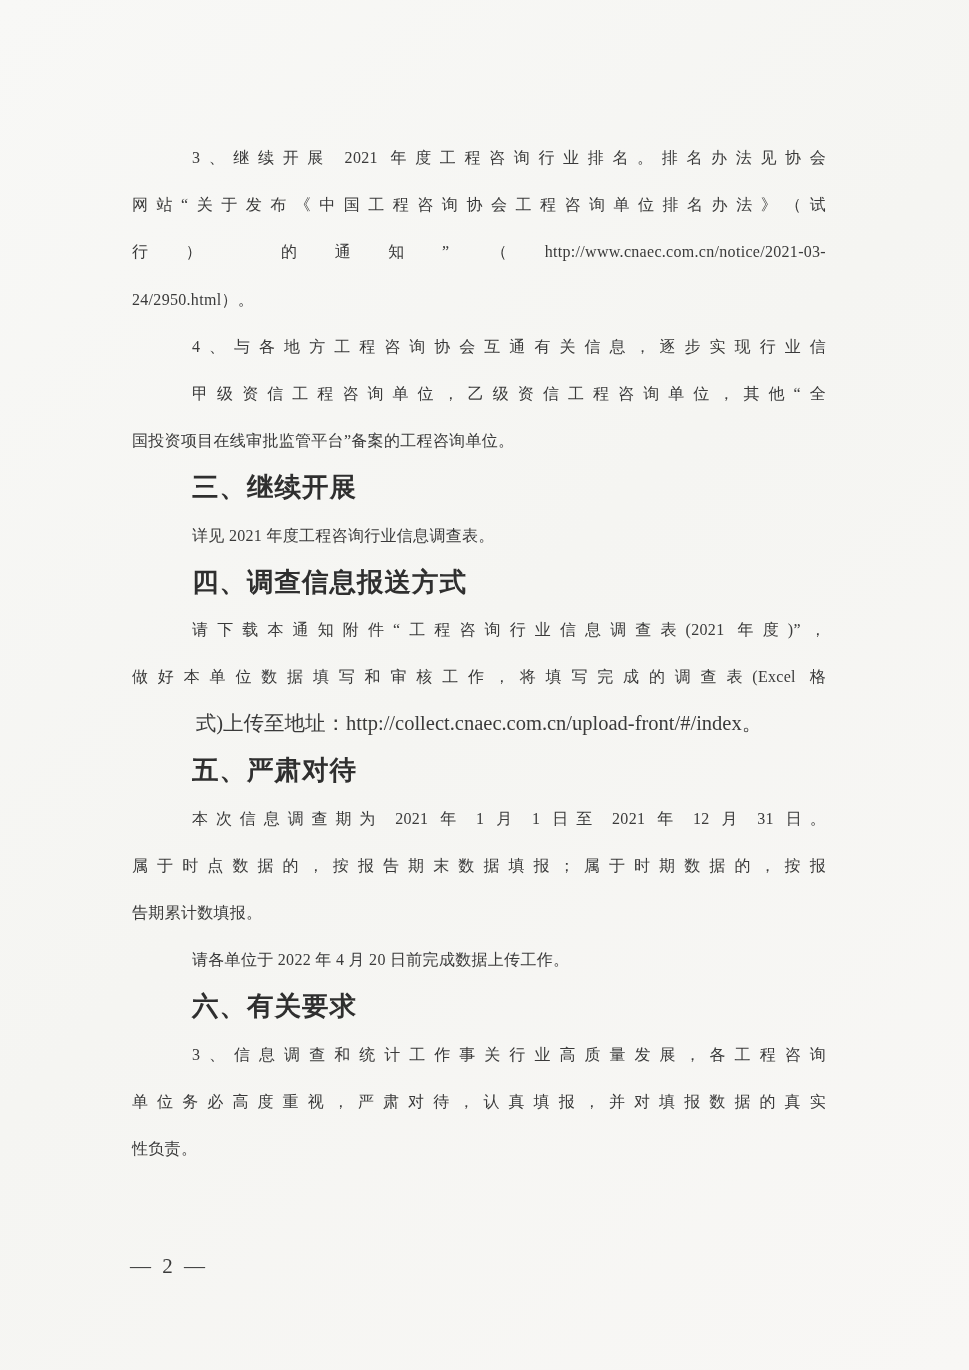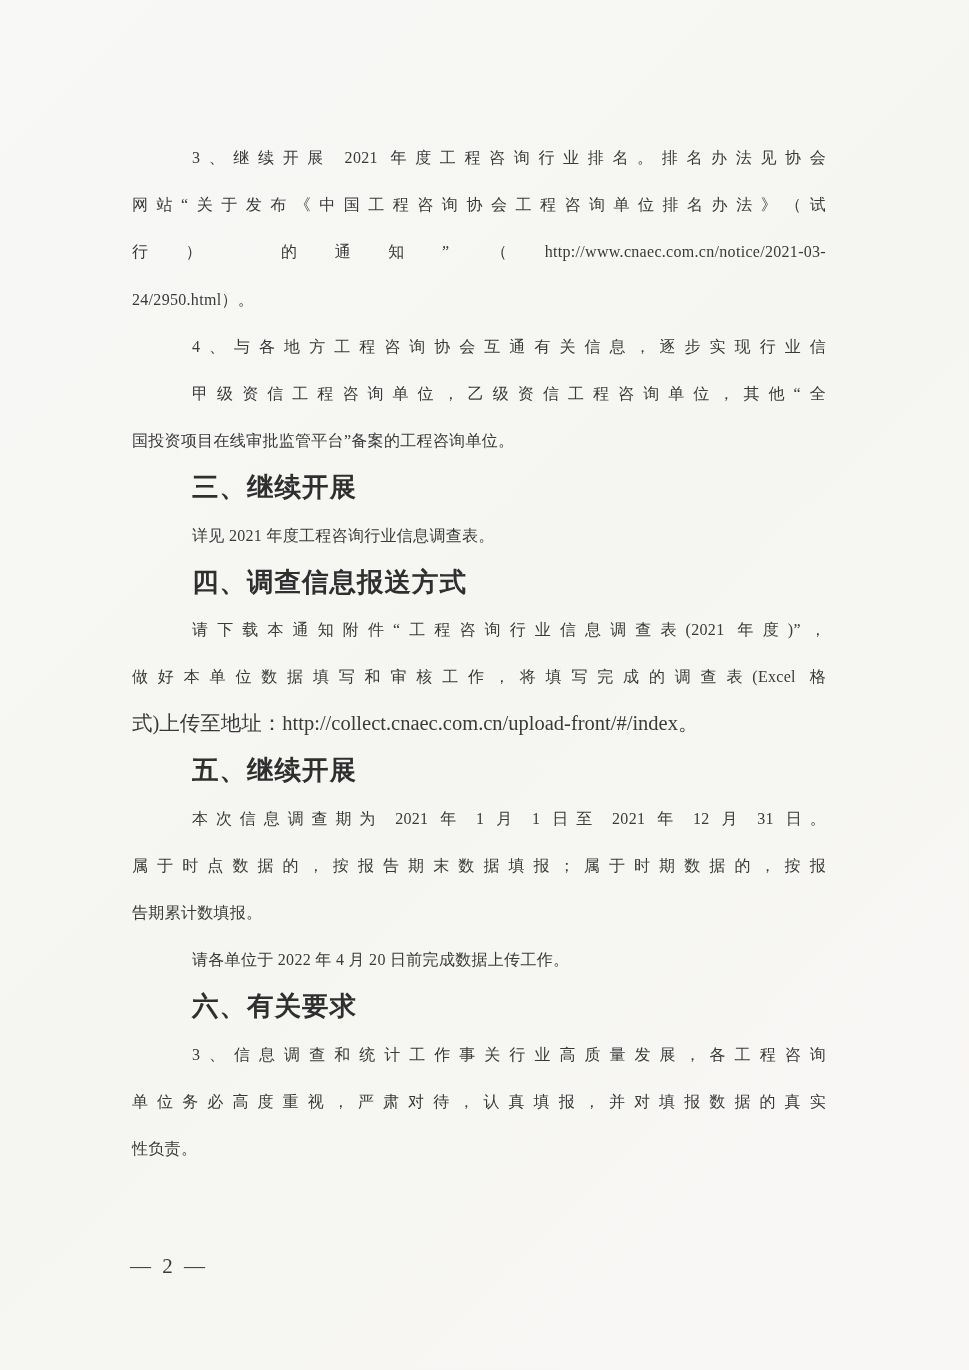--- a/index.html
+++ b/index.html
@@ -43,20 +43,21 @@
   .line.heading {
     font-family: "Liberation Sans", "DejaVu Sans", sans-serif;
     font-weight: 700;
     font-size: 26.5px;
     color: #2f2f2f;
     letter-spacing: 1px;
   }
   .line.url {
     font-size: 20.5px;
     letter-spacing: 0;
+    text-align: center;
   }
   .page-number {
     position: absolute;
     left: 130px;
     top: 1254px;
     font-size: 21px;
     letter-spacing: 3px;
     color: #3a3a3a;
     font-family: "Liberation Serif", "DejaVu Serif", serif;
   }
@@ -72,21 +73,21 @@
       <div class="line cont">24/2950.html）。</div>
       <div class="line first just">4、与各地方工程咨询协会互通有关信息，逐步实现行业信</div>
       <div class="line first just">甲级资信工程咨询单位，乙级资信工程咨询单位，其他“全</div>
       <div class="line cont">国投资项目在线审批监管平台”备案的工程咨询单位。</div>
       <div class="line heading">三、继续开展</div>
       <div class="line first">详见 2021 年度工程咨询行业信息调查表。</div>
       <div class="line heading">四、调查信息报送方式</div>
       <div class="line first just">请下载本通知附件“工程咨询行业信息调查表(2021 年度)”，</div>
       <div class="line cont just">做好本单位数据填写和审核工作，将填写完成的调查表(Excel 格</div>
       <div class="line cont url">式)上传至地址：http://collect.cnaec.com.cn/upload-front/#/index。</div>
-      <div class="line heading">五、继续开展</div>
+      <div class="line heading">五、严肃对待</div>
       <div class="line first just">本次信息调查期为 2021 年 1 月 1 日至 2021 年 12 月 31 日。</div>
       <div class="line cont just">属于时点数据的，按报告期末数据填报；属于时期数据的，按报</div>
       <div class="line cont">告期累计数填报。</div>
       <div class="line first">请各单位于 2022 年 4 月 20 日前完成数据上传工作。</div>
       <div class="line heading">六、有关要求</div>
       <div class="line first just">3、信息调查和统计工作事关行业高质量发展，各工程咨询</div>
       <div class="line cont just">单位务必高度重视，严肃对待，认真填报，并对填报数据的真实</div>
       <div class="line cont">性负责。</div>
     </div>
   <div class="page-number">— 2 —</div>

